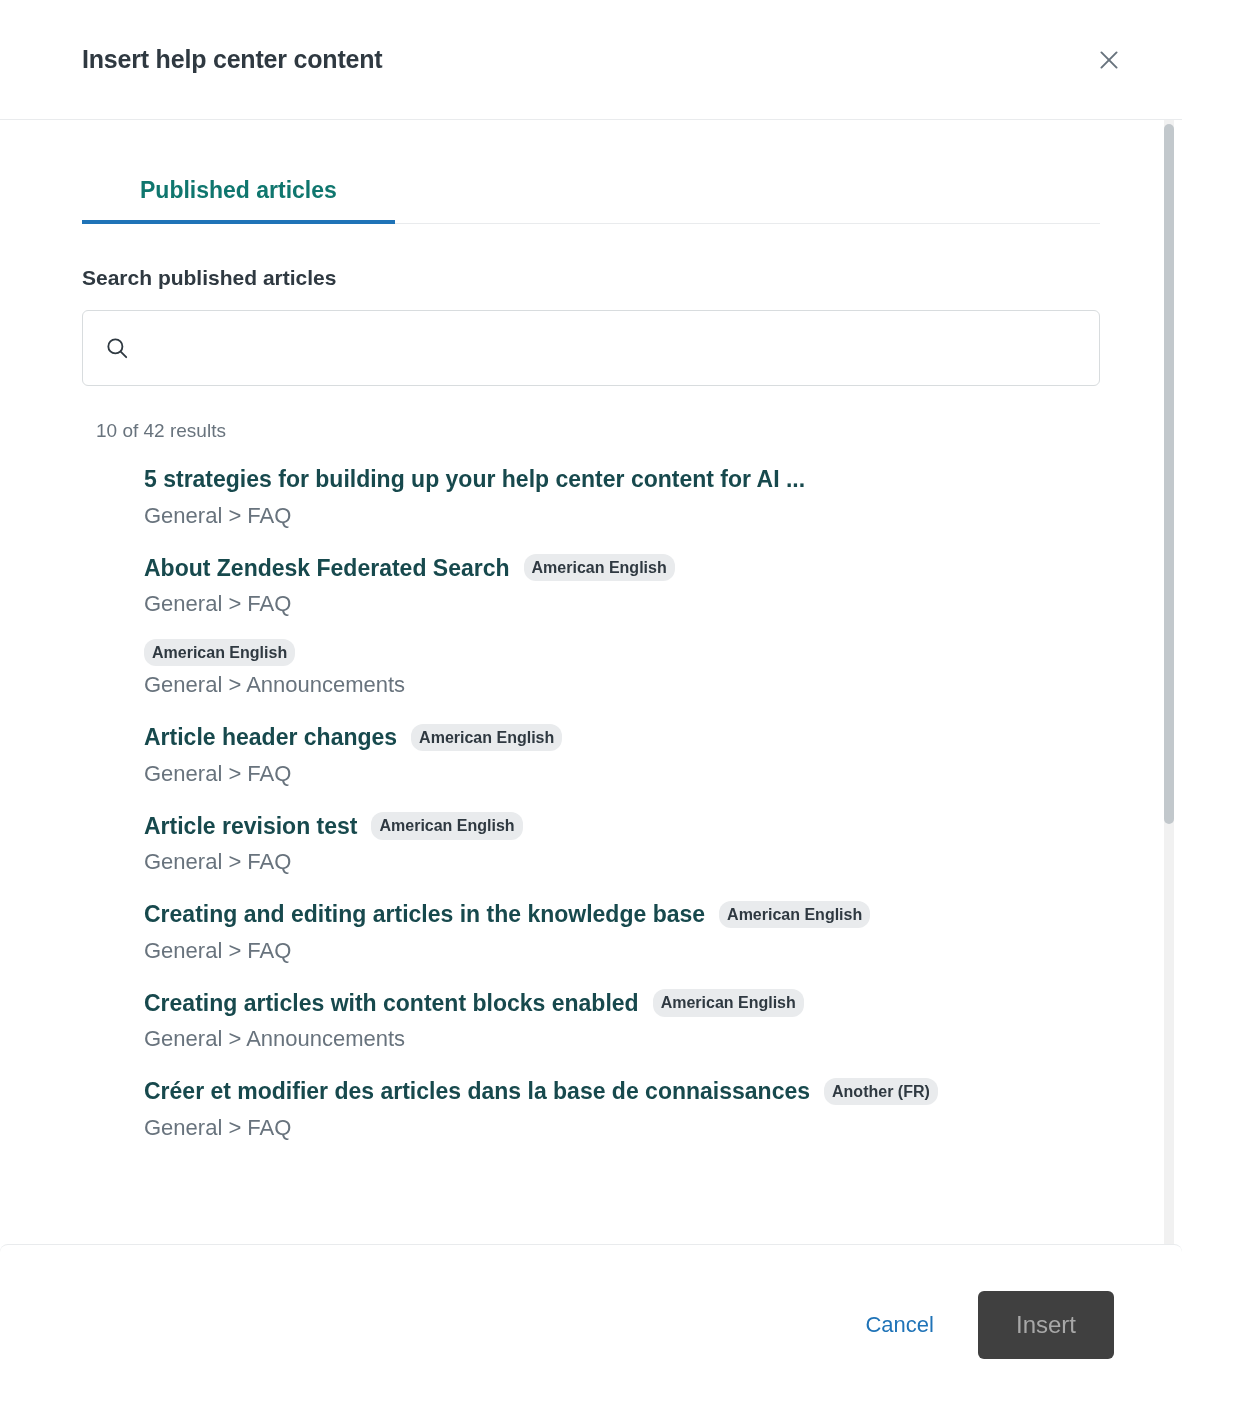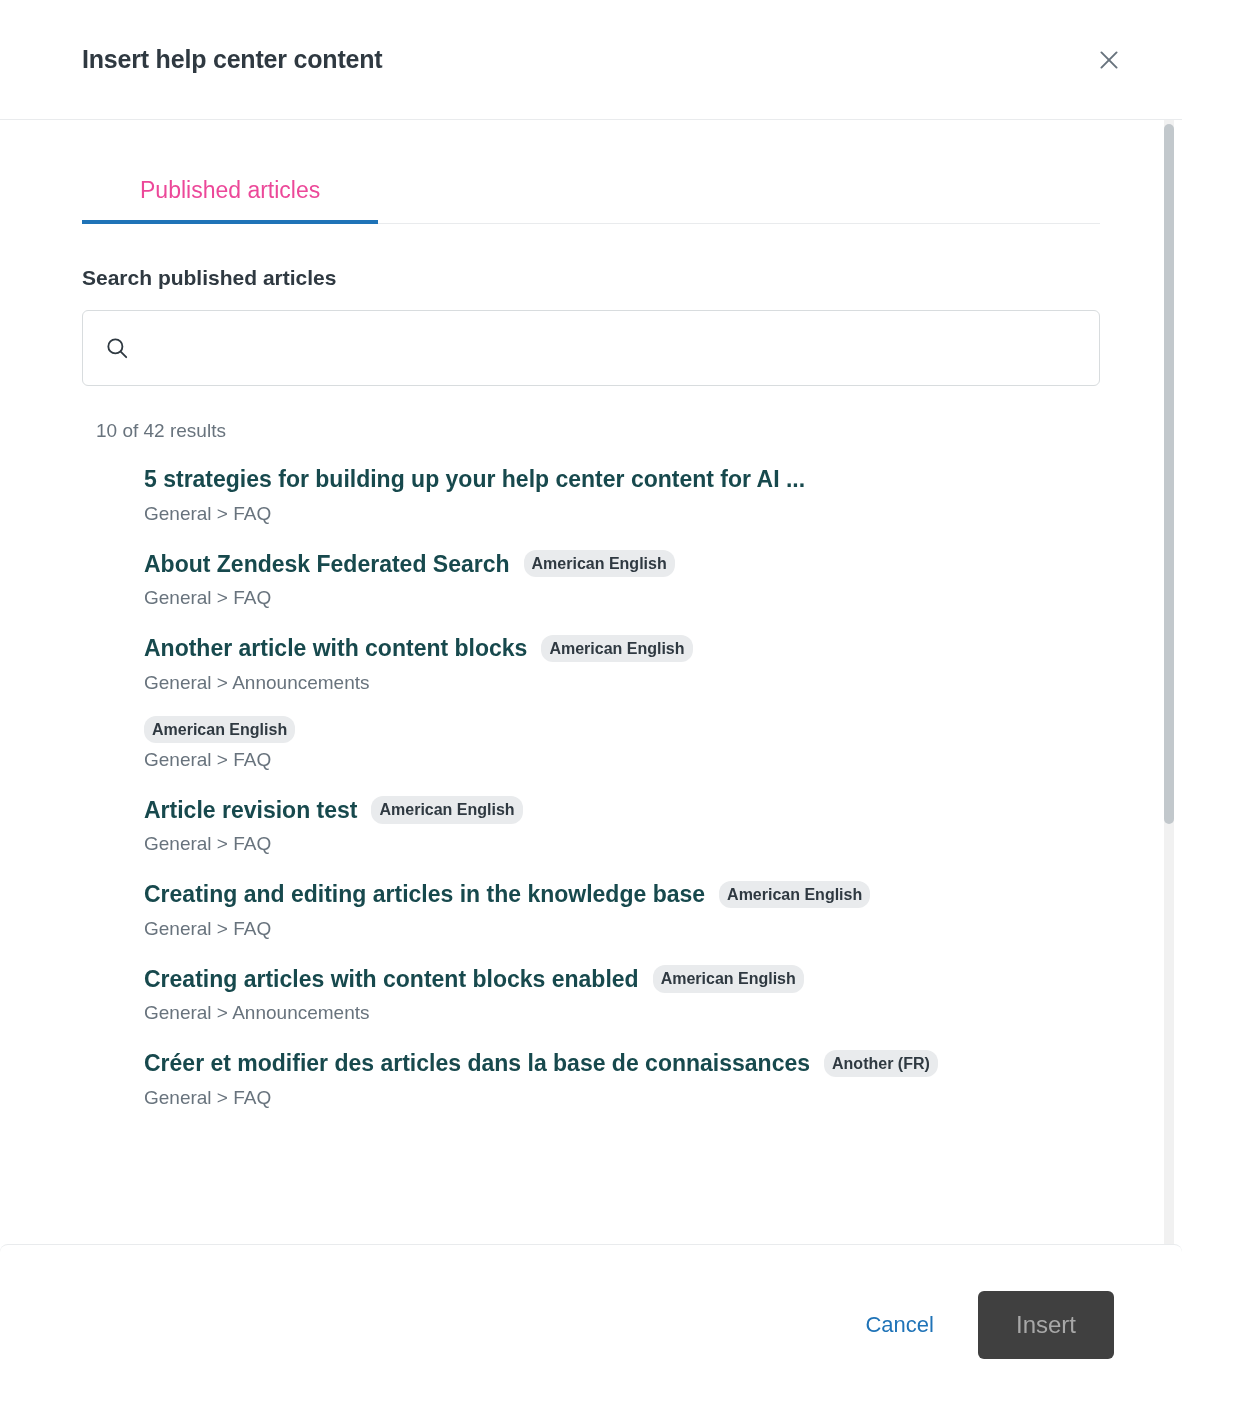--- a/index.html
+++ b/index.html
@@ -73,22 +73,22 @@
     color: #2f3941;
     padding: 0 30px 16px 30px;
     cursor: pointer;
     background: transparent;
     border: none;
     font-family: inherit;
     position: relative;
     top: 1px;
   }
   .tab.active {
-    color: #ec4899;
-    font-weight: normal;
+    color: #0f766e;
+    font-weight: bold;
     border-bottom: 4px solid #1f73b7;
     text-align: right;
   }
   .tab:first-child { padding-left: 58px; padding-right: 58px; }
   .search-label {
     font-size: 21px;
     font-weight: bold;
     color: #2f3941;
     margin-top: 42px;
   }
@@ -152,21 +152,21 @@
     background: #e9ebed;
     color: #2f3941;
     font-size: 16px;
     font-weight: bold;
     border-radius: 12px;
     padding: 4px 8px;
     line-height: 1.2;
     white-space: nowrap;
   }
   .result-path {
-    font-size: 19px;
+    font-size: 22px;
     color: #68737d;
     margin-top: 4px;
     margin-bottom: 14px;
   }
   
   .scroll-track {
     position: absolute;
     top: 0;
     right: 8px;
     width: 10px;
@@ -263,28 +263,28 @@
       <div class="result-item">
         <div class="result-title-row">
           <span class="result-title">About Zendesk Federated Search</span>
           <span class="locale-badge">American English</span>
         </div>
         <div class="result-path">General &gt; FAQ</div>
       </div>
 
       <div class="result-item">
         <div class="result-title-row">
-          <span class="result-title">Another article with content blocks</span>
           <span class="locale-badge">American English</span>
         </div>
         <div class="result-path">General &gt; Announcements</div>
       </div>
 
       <div class="result-item">
         <div class="result-title-row">
+          <span class="result-title">Article header changes</span>
           <span class="locale-badge">American English</span>
         </div>
         <div class="result-path">General &gt; FAQ</div>
       </div>
 
       <div class="result-item">
         <div class="result-title-row">
           <span class="result-title">Article revision test</span>
           <span class="locale-badge">American English</span>
         </div>

